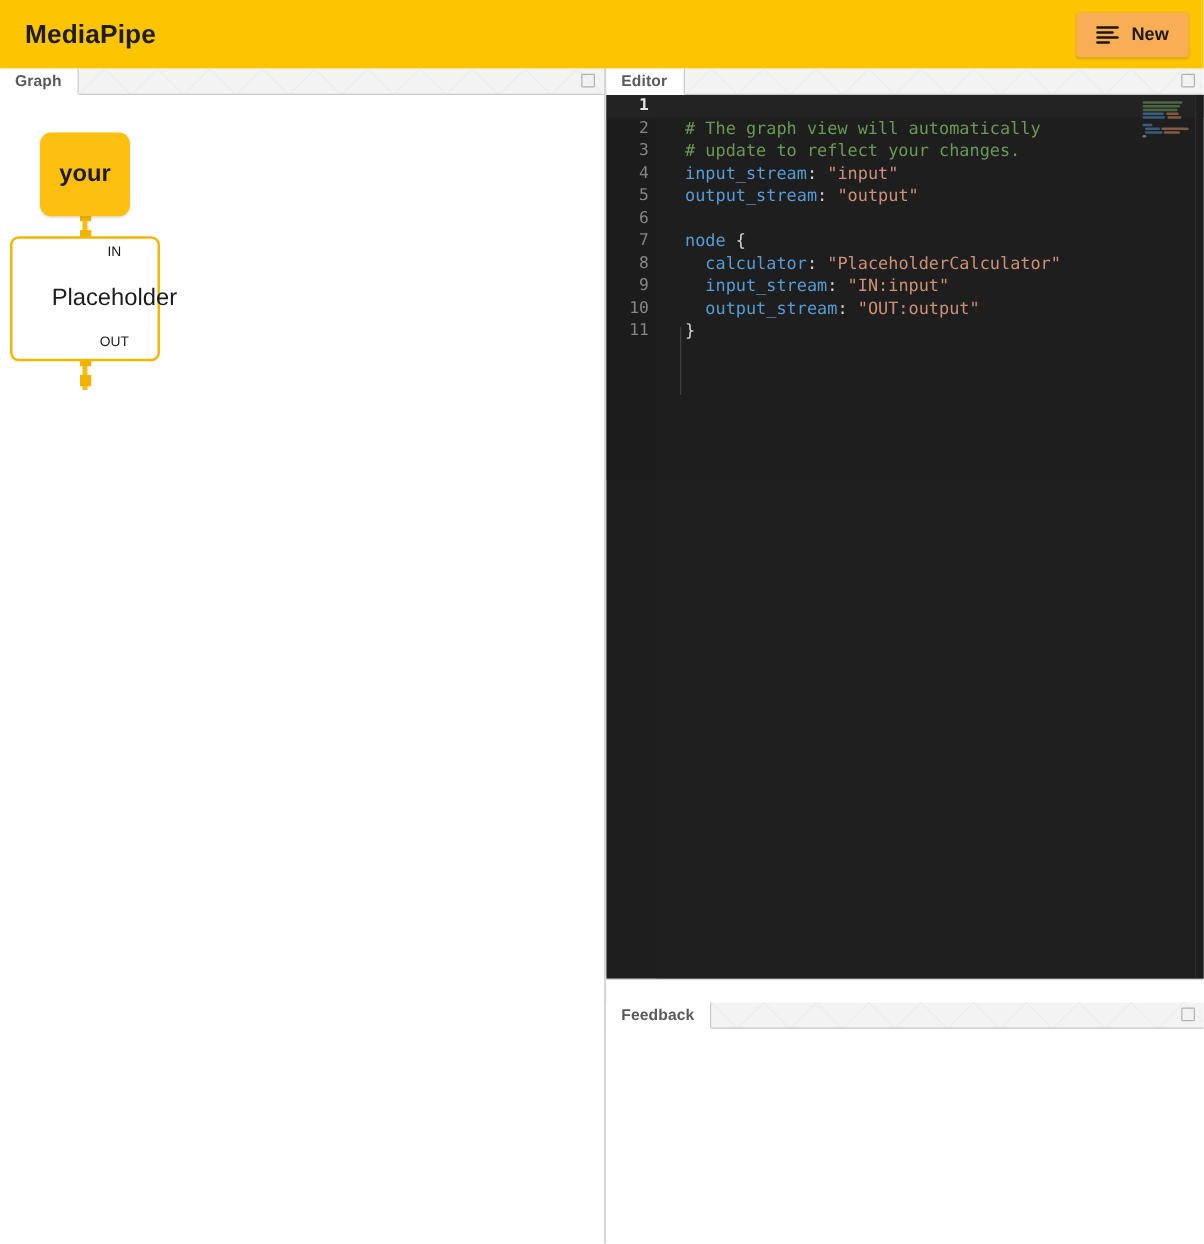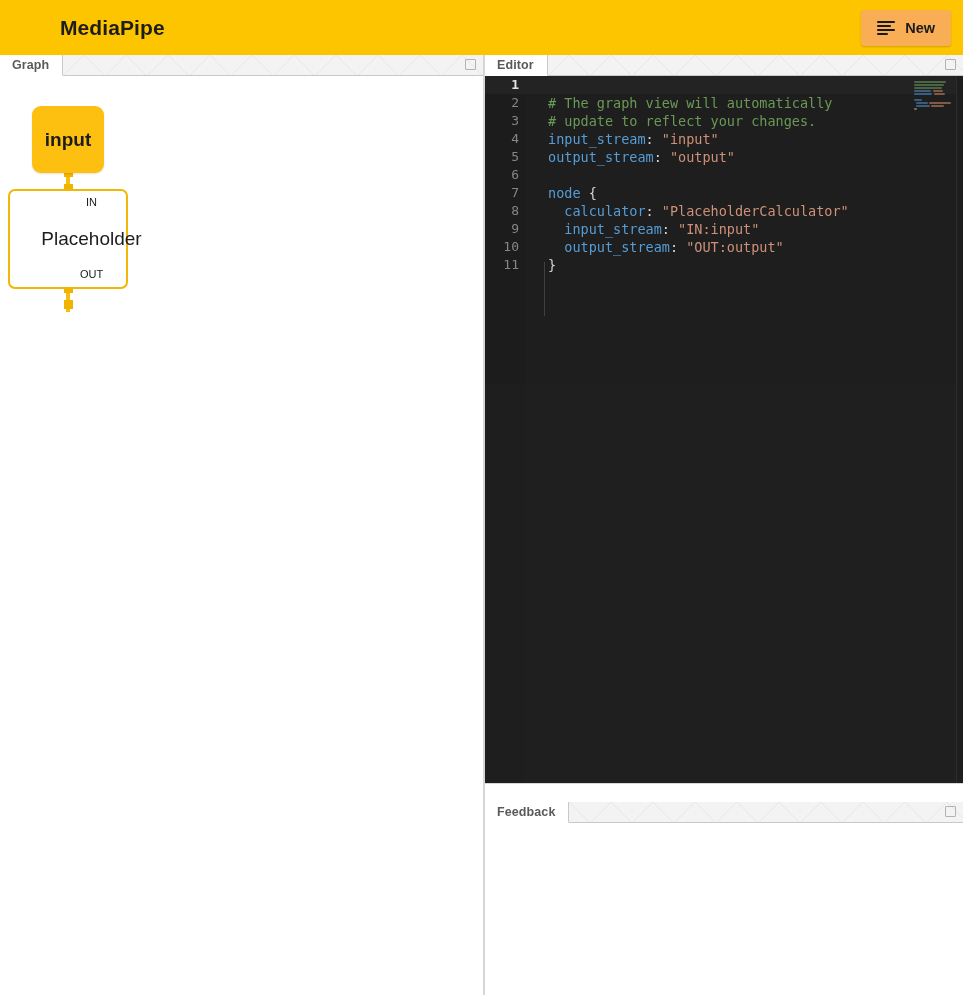--- a/index.html
+++ b/index.html
@@ -31,21 +31,20 @@
     align-items: center;
     justify-content: space-between;
     padding: 0 12px 0 20px;
   }
   .brand {
     font-size: 21px;
     font-weight: bold;
     color: #1d1d1d;
     letter-spacing: 0.1px;
     line-height: 1;
-    margin-left: 40px;
   }
   .header-actions {
     display: flex;
     align-items: center;
     gap: 5px;
   }
   .hdr-btn {
     height: 36px;
     background: #f9ad54;
     border: none;
@@ -354,21 +353,21 @@
 
       <div class="edge" style="left:66px; top:91px; height:28px;"></div>
       <div class="nub" style="left:63.5px; top:92px;"></div>
       <div class="nub" style="left:63.5px; top:108px;"></div>
 
       <div class="edge" style="left:66px; top:208px; height:28px;"></div>
       <div class="nub" style="left:63.5px; top:208px;"></div>
       <div class="nub" style="left:63.5px; top:224px;"></div>
 
       <div class="gnode gnode-stream" style="left:32px; top:30px;">
-        <span class="glabel">input</span>
+        <span class="glabel">your</span>
       </div>
 
       <div class="gnode gnode-calc" style="left:8px; top:113px;padding-left:47px;">
         <span class="port-label">IN</span>
         <span class="calc-name">Placeholder</span>
         <span class="port-label">OUT</span>
       </div>
 
 
     </div>

